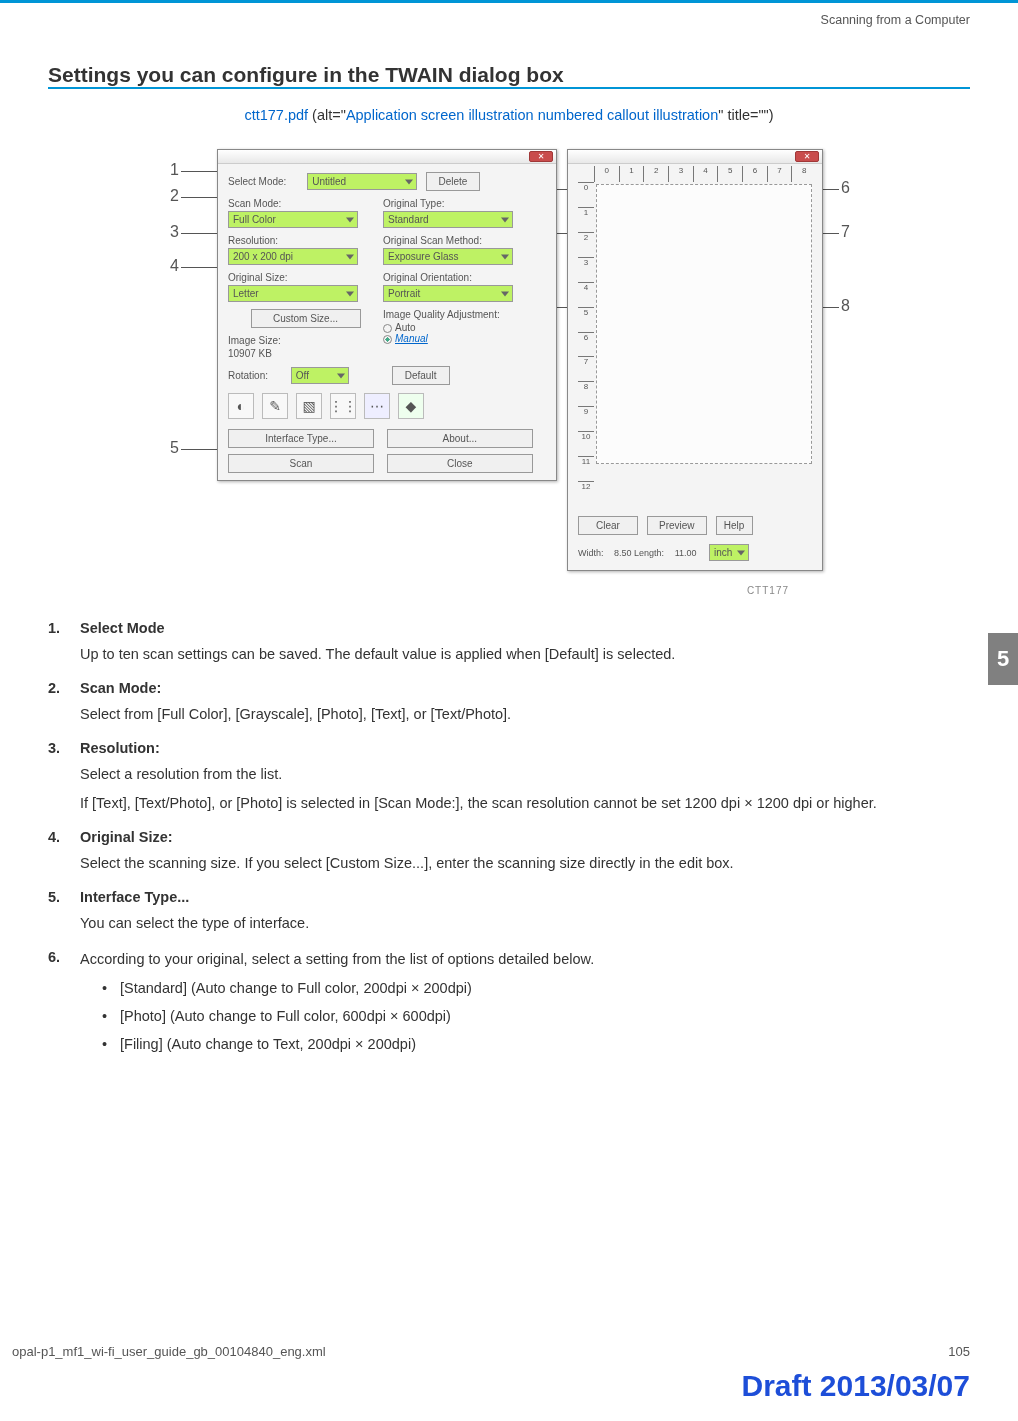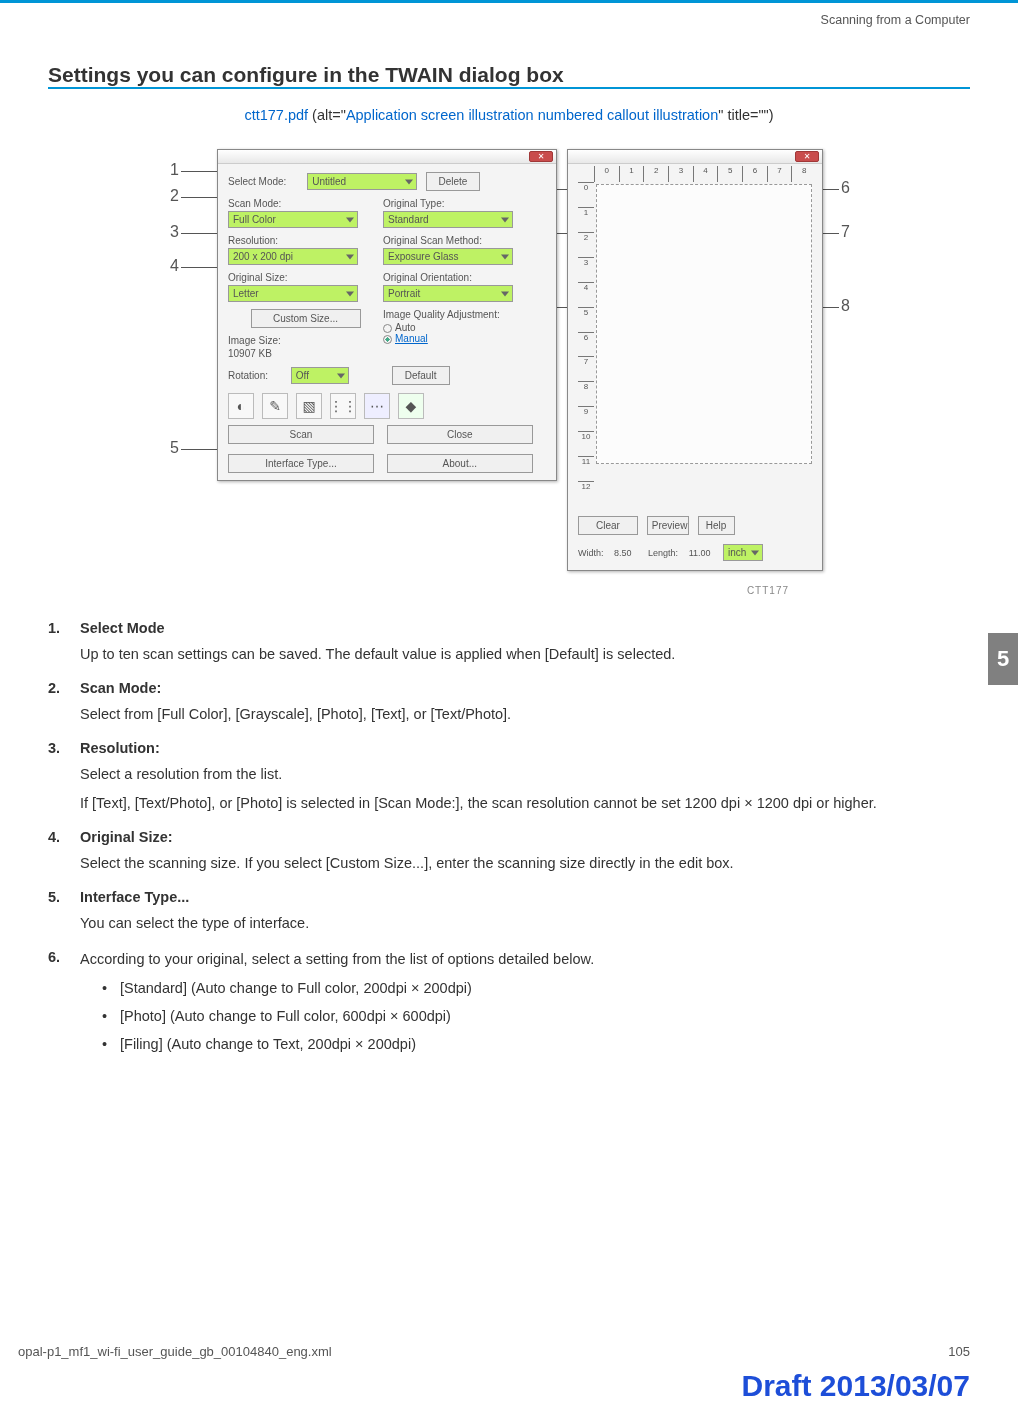--- a/index.html
+++ b/index.html
@@ -198,38 +198,38 @@
     color: #fff;
     font-size: 22px;
     font-weight: bold;
     display: flex;
     align-items: center;
     justify-content: center;
   }
   .footer {
     position: absolute;
     bottom: 62px;
-    left: 18px;
+    left: 12px;
     right: 48px;
     font-size: 13px;
     color: #555;
   }
   .footer .file { float: left; }
   .footer .pageno { float: right; }
   .draft {
     position: absolute;
     bottom: 18px;
     right: 48px;
     font-size: 30px;
     font-weight: bold;
     color: #1d4ed8;
   }
   .radio { display: inline-block; width: 9px; height: 9px; border: 1px solid #888; border-radius: 50%; margin-right: 3px; vertical-align: middle; }
   .radio.sel { background: radial-gradient(#4a8 40%, transparent 45%); }
-  .man-link { color: #06c; text-decoration: underline; }
+  .man-link { color: #06c; text-decoration: underline; font-style: italic; }
 </style>
 </head>
 <body>
 
 <div class="page">
   <div class="running-header">Scanning from a Computer</div>
 
   <div class="content">
     <h2 class="section-title">Settings you can configure in the TWAIN dialog box</h2>
 
@@ -299,27 +299,27 @@
               <span class="btn" style="width:58px;margin-left:40px">Default</span>
             </div>
             <div class="icon-bar">
               <span class="icon">◐</span>
               <span class="icon">✎</span>
               <span class="icon">▧</span>
               <span class="icon">⋮⋮</span>
               <span class="icon" style="background:#eef">⋯</span>
               <span class="icon" style="background:#efe">◆</span>
             </div>
+            <div style="margin-top:10px">
+              <span class="btn" style="width:146px">Interface Type...</span>
+              <span class="btn" style="width:146px;margin-left:10px">About...</span>
+            </div>
             <div style="margin-top:6px">
               <span class="btn" style="width:146px">Scan</span>
               <span class="btn" style="width:146px;margin-left:10px">Close</span>
-            </div>
-            <div style="margin-top:10px">
-              <span class="btn" style="width:146px">Interface Type...</span>
-              <span class="btn" style="width:146px;margin-left:10px">About...</span>
             </div>
           </div>
         </div>
 
         <div class="dlg" style="left:418px;top:0;width:256px;height:422px">
           <div class="dlg-title">
               <div class="dlg-close">✕</div>
             </div>
           <div class="ruler-h" style="left:26px;top:16px;width:222px">
             <span>0</span>
@@ -343,27 +343,27 @@
               <span>7</span>
               <span>8</span>
               <span>9</span>
               <span>10</span>
               <span>11</span>
               <span>12</span>
           </div>
           <div class="preview-area" style="left:28px;top:34px;width:216px;height:280px"></div>
           <div style="position:absolute;left:10px;top:366px;right:10px">
             <span class="btn" style="width:60px">Clear</span>
-            <span class="btn" style="width:42px;margin-left:6px">Preview</span>
+            <span class="btn" style="width:60px;margin-left:6px">Preview</span>
             <span class="btn" style="width:37px;margin-left:6px">Help</span>
           </div>
           <div style="position:absolute;left:10px;top:394px;right:10px;font-size:9px">
             <span>Width:</span>
             <span style="margin-left:8px">8.50</span>
-            <span style="margin-left:14px">Length:</span>
+            <span style="">Length:</span>
             <span style="margin-left:8px">11.00</span>
             <span class="combo" style="width:40px;margin-left:10px">inch</span>
           </div>
         </div>
       </div>
       <div class="figure-caption">CTT177</div>
     </div>
 
     <ol class="def-list">
       <li>

